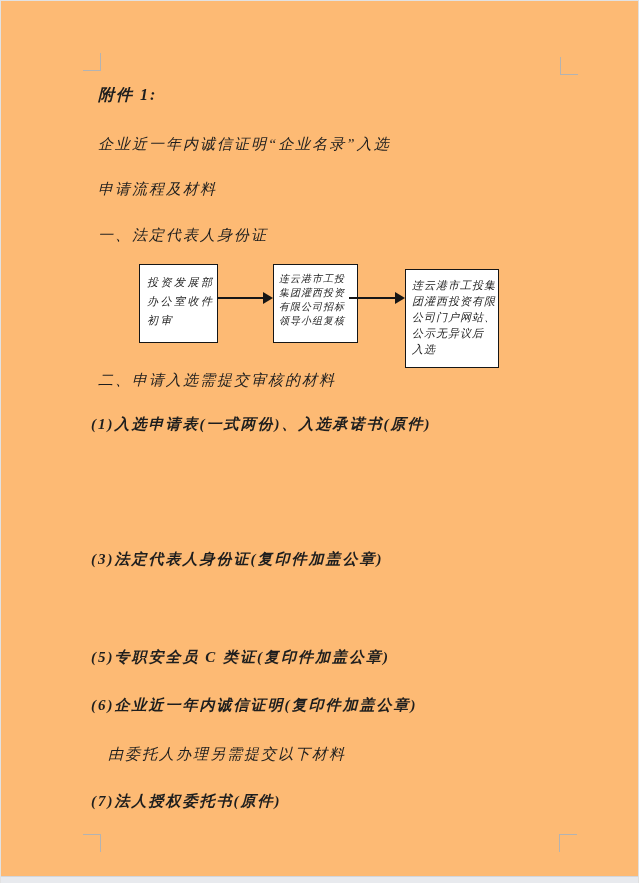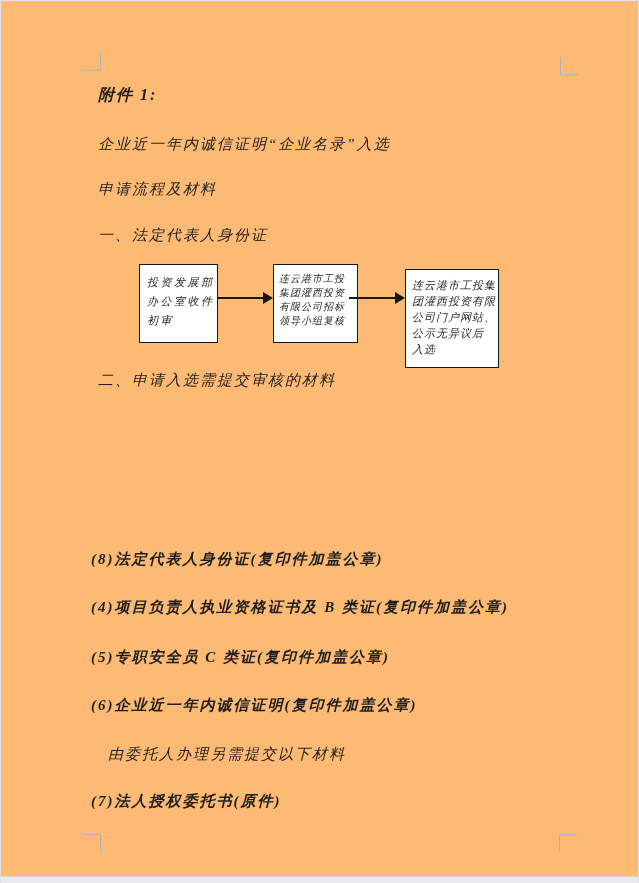--- a/index.html
+++ b/index.html
@@ -100,25 +100,25 @@
 
   <div class="flow-box b2">连云港市工投<br>集团灌西投资<br>有限公司招标<br>领导小组复核</div>
 
   <div class="arrow-shaft" style="left:348px; top:296px; width:47px;"></div>
   <div class="arrow-head" style="left:394px; top:291px;"></div>
 
   <div class="flow-box b3">连云港市工投集<br>团灌西投资有限<br>公司门户网站、<br>公示无异议后<br>入选</div>
 
   <div class="para" style="left:97px; top:370px;">二、申请入选需提交审核的材料</div>
 
+  <div class="para bold item" style="top:414px;">(1)入选申请表(一式两份)、入选承诺书(原件)</div>
 
 
-  <div class="para bold item" style="top:549px;">(8)法定代表人身份证(复印件加盖公章)</div>
+  <div class="para bold item" style="top:549px;">(3)法定代表人身份证(复印件加盖公章)</div>
 
-  <div class="para bold item" style="top:597px;">(4)项目负责人执业资格证书及 B 类证(复印件加盖公章)</div>
 
   <div class="para bold item" style="top:647px;">(5)专职安全员 C 类证(复印件加盖公章)</div>
 
   <div class="para bold item" style="top:695px;">(6)企业近一年内诚信证明(复印件加盖公章)</div>
 
   <div class="para" style="left:107px; top:744px;">由委托人办理另需提交以下材料</div>
 
   <div class="para bold item" style="top:791px;text-align:center;">(7)法人授权委托书(原件)</div>
 
   <div class="page-bottom-edge"></div>

